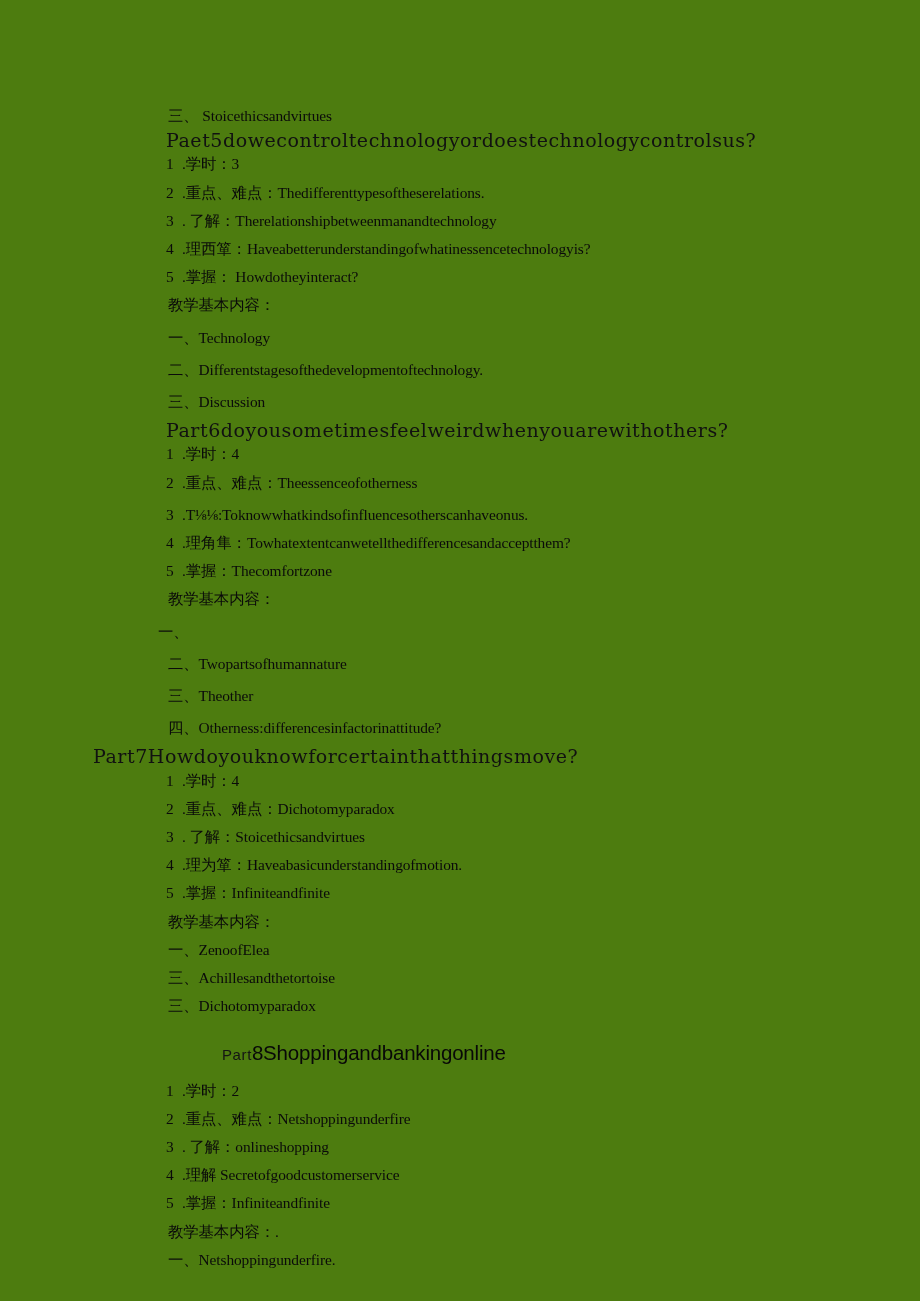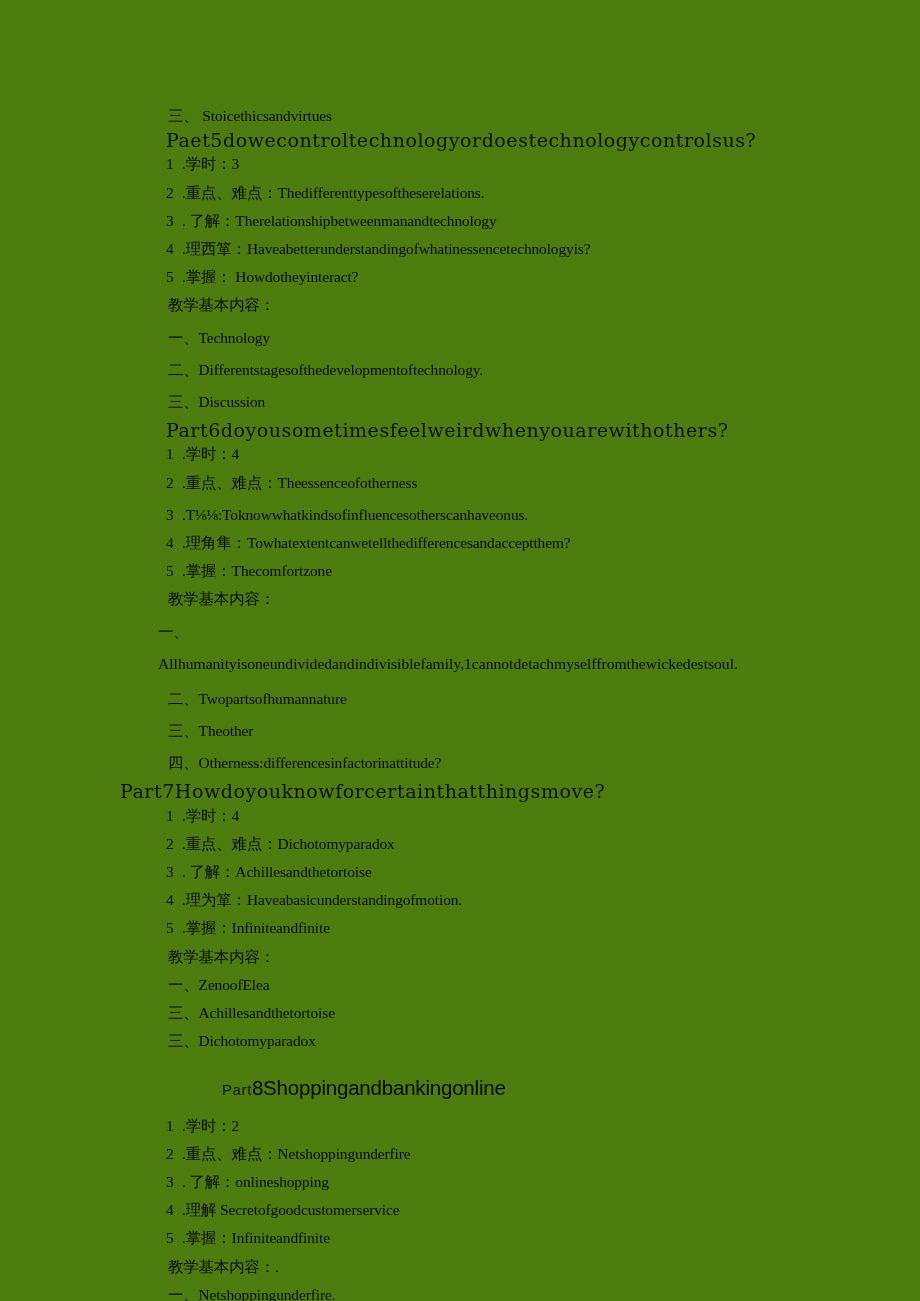--- a/index.html
+++ b/index.html
@@ -95,21 +95,21 @@
   }
   .part-heading .ptxt {
     font-family: Liberation Sans, sans-serif;
     font-size: 20.5px;
     letter-spacing: -0.2px;
     color: #080808;
     text-align: right;
   }
 
   
-  .ind-part7 { padding-left: 120px; }
+  .ind-part7 { padding-left: 93px; }
 
   .cjk {
     font-family: "Liberation Serif", "DejaVu Serif", serif;
   }
 </style>
 </head>
 <body>
 
 <div id="page">
   <div id="doc-body">
@@ -143,33 +143,32 @@
     <div class="line ind-num gap-md"><span class="num">3</span><span class="numgap"></span><span>.T⅛⅛:Toknowwhatkindsofinfluencesotherscanhaveonus.</span></div>
 
     <div class="line ind-num gap-sm"><span class="num">4</span><span class="numgap"></span><span>.理角隼：Towhatextentcanwetellthedifferencesandacceptthem?</span></div>
 
     <div class="line ind-num gap-sm"><span class="num">5</span><span class="numgap"></span><span>.掌握：Thecomfortzone</span></div>
 
     <div class="line ind-cjk cjk gap-sm">教学基本内容：</div>
 
     <div class="line ind-flush cjk gap-md">一、</div>
 
-    <div class="para gap-sm">Allhumanityisoneundividedandindivisiblefamily,1cannotdetachmyselffromthewickedestsoul.</div>
 
     <div class="line ind-cjk cjk gap-md">二、Twopartsofhumannature</div>
     <div class="line ind-cjk cjk gap-md">三、Theother</div>
     <div class="line ind-cjk cjk gap-md">四、Otherness:differencesinfactorinattitude?</div>
 
     <div class="line ind-part7 mono gap-sm">Part7Howdoyouknowforcertainthatthingsmove?</div>
 
     <div class="line ind-num"><span class="num">1</span><span class="numgap"></span><span>.学时：4</span></div>
 
     <div class="line ind-num gap-sm"><span class="num">2</span><span class="numgap"></span><span>.重点、难点：Dichotomyparadox</span></div>
 
-    <div class="line ind-num gap-sm"><span class="num">3</span><span class="numgap"></span><span>. 了解：Achillesandthetortoise</span></div>
+    <div class="line ind-num gap-sm"><span class="num">3</span><span class="numgap"></span><span>. 了解：Stoicethicsandvirtues</span></div>
 
     <div class="line ind-num gap-sm"><span class="num">4</span><span class="numgap"></span><span>.理为箪：Haveabasicunderstandingofmotion.</span></div>
 
     <div class="line ind-num gap-sm"><span class="num">5</span><span class="numgap"></span><span>.掌握：Infiniteandfinite</span></div>
 
     <div class="line ind-cjk cjk gap-sm">教学基本内容：</div>
 
     <div class="line ind-cjk cjk gap-sm">一、ZenoofElea</div>
     <div class="line ind-cjk cjk gap-sm">三、Achillesandthetortoise</div>
     <div class="line ind-cjk cjk gap-sm">三、Dichotomyparadox</div>

